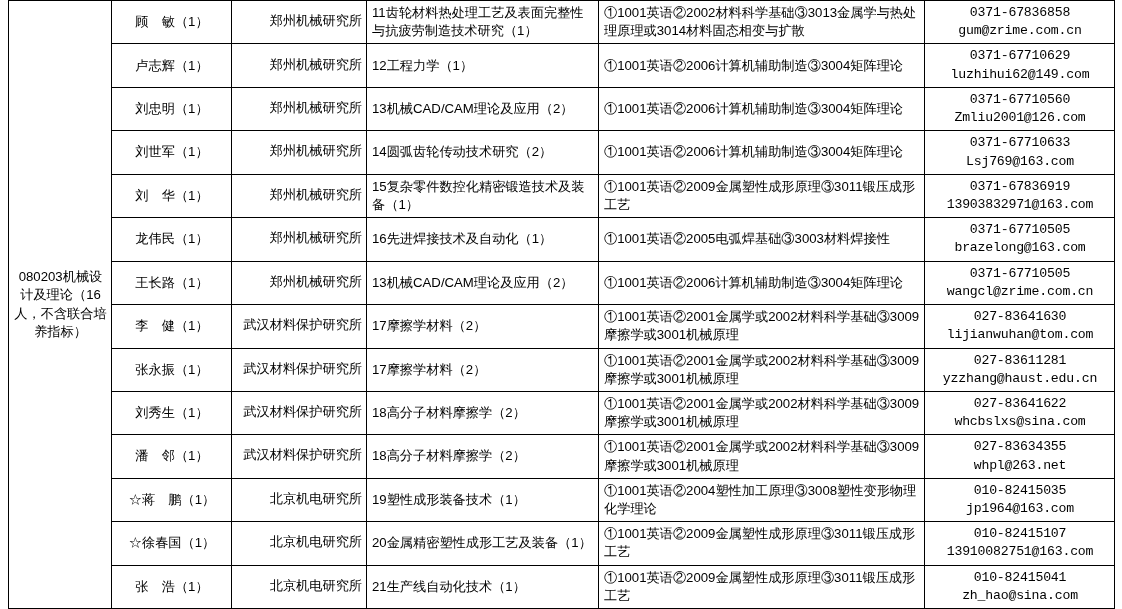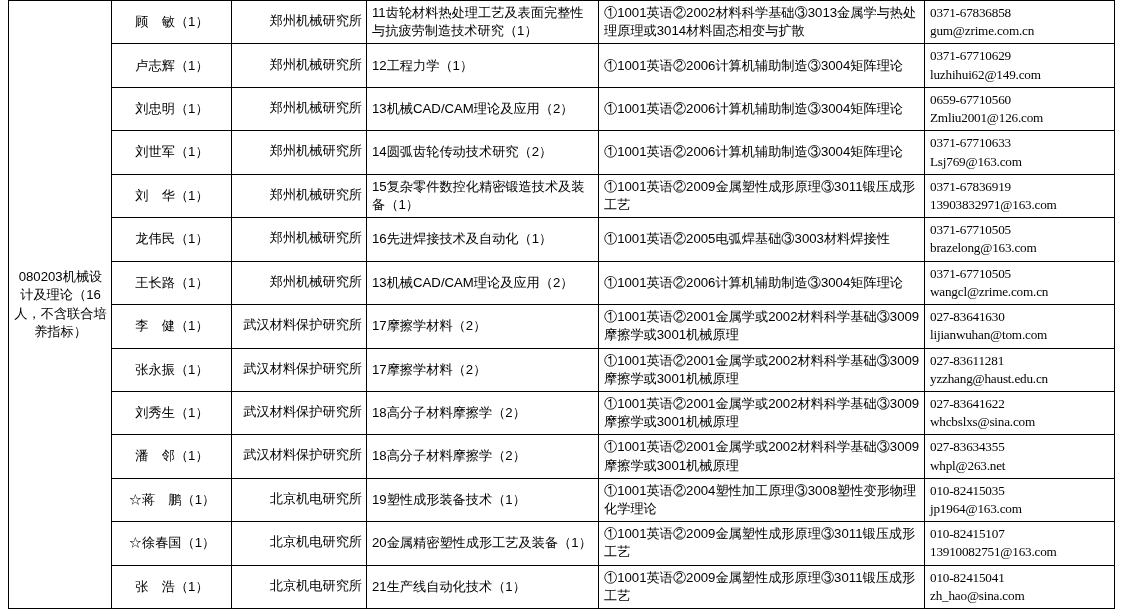--- a/index.html
+++ b/index.html
@@ -62,22 +62,22 @@
     font-family: Liberation Mono, monospace;
   }
   td.dir {
     text-align: left;
   }
   td.subj {
     text-align: left;
     margin-top: 48px;
   }
   td.contact {
-    text-align: left;
-    font-family: Liberation Serif, serif;
+    text-align: center;
+    font-family: Liberation Mono, monospace;
     font-size: 12.4px;
     line-height: 1.42;
     letter-spacing: -0.2px;
   }
   .contact-line { display: block; white-space: nowrap; }
 </style>
 </head>
 <body>
 
 <div class="sheet">
@@ -111,21 +111,21 @@
           <span class="contact-line">0371-67710629</span>
           <span class="contact-line">luzhihui62@149.com</span>
         </td>
       </tr>
       <tr>
         <td class="name">刘忠明（1）</td>
         <td class="inst">郑州机械研究所</td>
         <td class="dir">13机械CAD/CAM理论及应用（2）</td>
         <td class="subj">①1001英语②2006计算机辅助制造③3004矩阵理论</td>
         <td class="contact">
-          <span class="contact-line">0659-67710560</span>
+          <span class="contact-line">0371-67710560</span>
           <span class="contact-line">Zmliu2001@126.com</span>
         </td>
       </tr>
       <tr>
         <td class="name">刘世军（1）</td>
         <td class="inst">郑州机械研究所</td>
         <td class="dir">14圆弧齿轮传动技术研究（2）</td>
         <td class="subj">①1001英语②2006计算机辅助制造③3004矩阵理论</td>
         <td class="contact">
           <span class="contact-line">0371-67710633</span>

